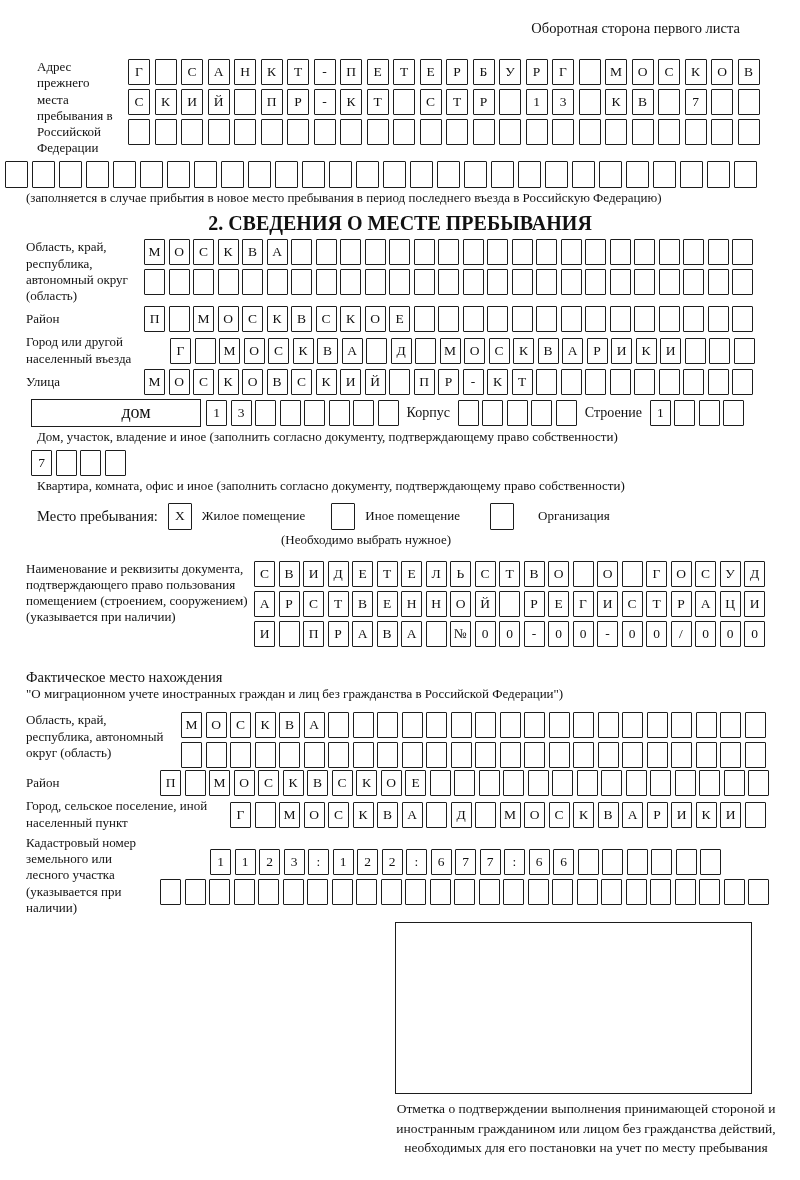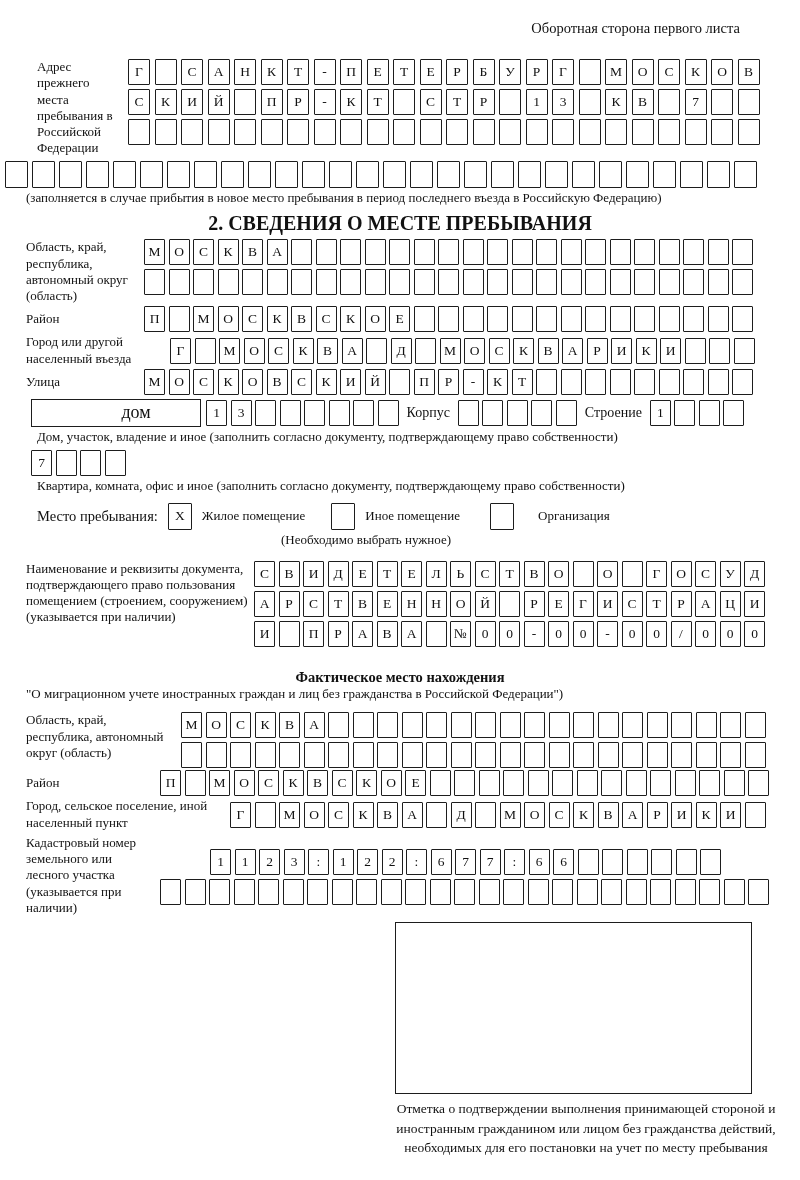--- a/index.html
+++ b/index.html
@@ -27,21 +27,21 @@
     border: 1.7px solid #1d1d1d; border-radius: 1px;
     display: flex; align-items: center; justify-content: center;
     font-size: 13.5px; font-family: "Liberation Serif", serif;
   }
   .cb .cell { width: 21px; }
   .cf .cell { width: 22.5px; height: 27px; }
 
   .note { font-size: 13px; line-height: 1.3; }
   .note.center { text-align: left; }
   .sect-title { text-align: center; font-weight: bold; font-size: 20px; margin: 6px 0 4px 0; }
-  .sub-title { text-align: center; font-weight: bold; font-size: 14.5px; }
+  .sub-title { text-align: left; font-weight: normal; font-size: 14.5px; }
 
   .bigbox {
     border: 1.7px solid #1d1d1d; height: 28px;
     display: flex; align-items: center; justify-content: center;
     font-size: 18px; flex: 0 0 auto; padding-left: 40px;
   }
   .inline-lbl { font-size: 14px; padding: 0 8px; white-space: nowrap; }
 
   .stay-row { display: flex; align-items: center; margin-top: 8px; }
   .stay-lbl { font-size: 14.5px; }

